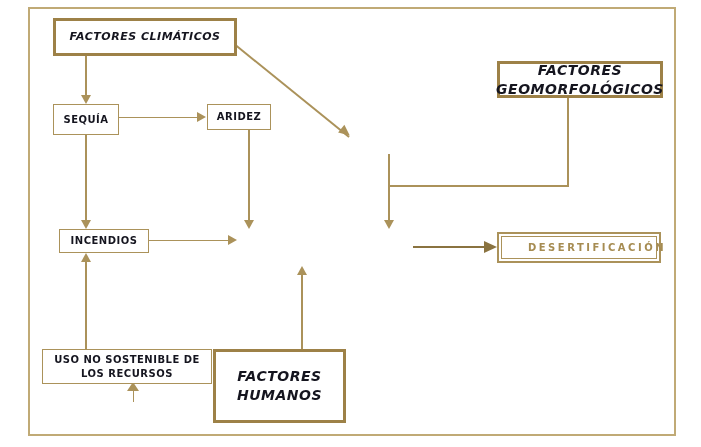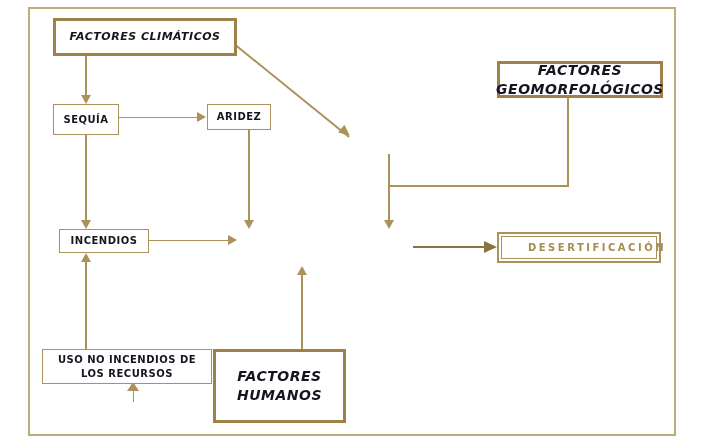--- a/index.html
+++ b/index.html
@@ -114,21 +114,21 @@
   <div class="node thin" style="left:59px;top:229px;width:90px;height:24px;">
     <span class="lbl">INCENDIOS</span>
   </div>
 
 
   <div class="node dbl" style="left:497px;top:232px;width:164px;height:31px;">
     <span class="lbl">DESERTIFICACIÓN</span>
   </div>
 
   <div class="node thin" style="left:42px;top:349px;width:170px;height:35px;">
-    <span class="lbl">USO NO INCENDIOS DE
+    <span class="lbl">USO NO SOSTENIBLE DE
 LOS RECURSOS</span>
   </div>
 
 
   <div class="node thick italic" style="left:213px;top:349px;width:133px;height:74px;">
     <span class="lbl">FACTORES
 HUMANOS</span>
   </div>
 
 </div>

